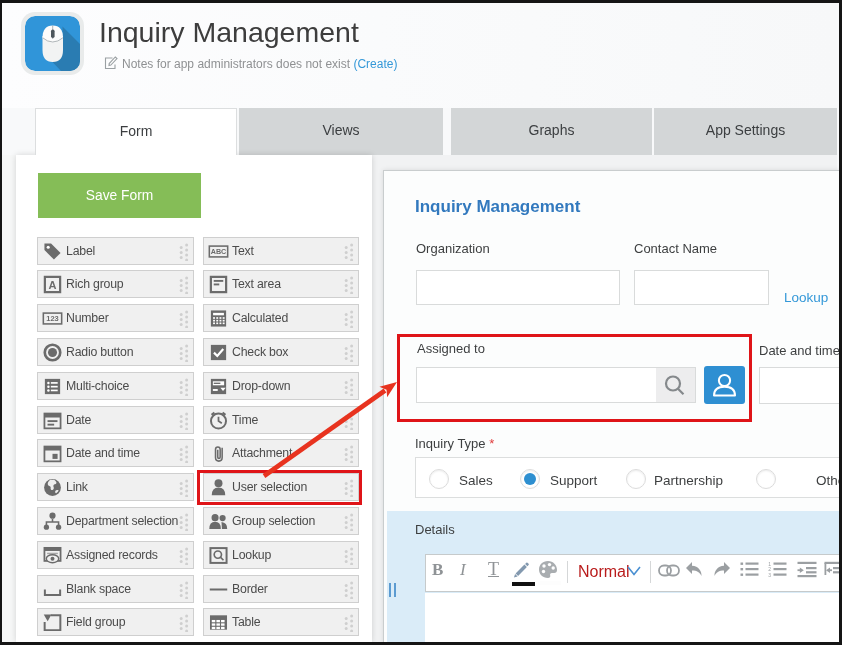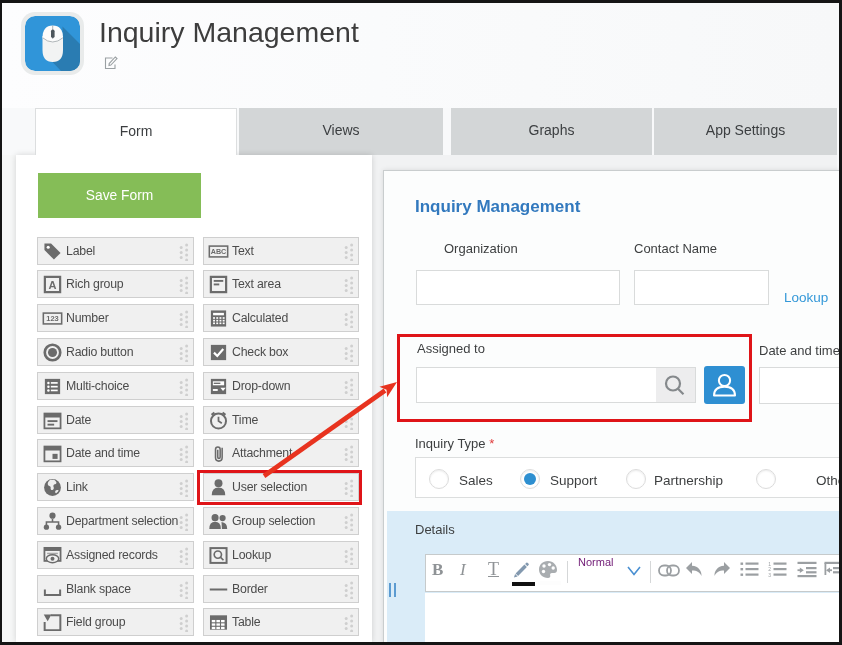--- a/index.html
+++ b/index.html
@@ -97,20 +97,21 @@
         <path d="M21.7 25.8 Q26.5 30 31.7 30 Q37 30 41.9 25.8" fill="none" stroke="#9aa2a6" stroke-width="0.8"></path>
         <line x1="31.7" y1="13.5" x2="31.7" y2="27" stroke="#9aa2a6" stroke-width="0.8"></line>
         <rect x="30" y="17.5" width="3.6" height="8.5" rx="1.8" fill="#4d565c"></rect>
       </g>
     </svg>
     <div id="title">Inquiry Management</div>
     <svg id="noteicon" viewBox="0 0 14 14" fill="none" stroke="#9aa0a3" stroke-width="1.1">
       <path d="M11 8.5 V12.5 H1.5 V2 H8.5"></path>
       <path d="M5 9.5 L6.8 9.1 L13 2.6 L11.3 1 L5.2 7.6 Z" fill="#fff"></path>
     </svg>
+    <div id="notesline">Notes for app administrators does not exist <span class="crt">(Create)</span></div>
   </div>
 
   <div class="tab" id="tab-form">Form</div>
   <div class="tab" id="tab-views">Views</div>
   <div class="tab" id="tab-graphs">Graphs</div>
   <div class="tab" id="tab-app">App Settings</div>
 
   <div id="contentbg"></div>
   <div class="abs" style="left:2px;top:155px;width:14px;height:487px;background:#f6f7f7;z-index:1;"></div>
   <div id="leftpanel">
@@ -538,21 +539,21 @@
             <circle cx="7.6" cy="7" r="1.5" fill="#cfcfcf"></circle>
             <circle cx="7.6" cy="12" r="1.5" fill="#cfcfcf"></circle>
             <circle cx="7.6" cy="17" r="1.5" fill="#cfcfcf"></circle>
           </svg>
         </div>
     </div>
   </div>
 
   <div id="formpanel">
     <div id="fmtitle">Inquiry Management</div>
-    <div class="flabel" style="left:32px; top:70px;margin-left:28px;">Organization</div>
+    <div class="flabel" style="left:32px; top:70px;">Organization</div>
     <div class="finput" style="left:32px; top:99px; width:204px;"></div>
     <div class="flabel" style="left:250px; top:70px;">Contact Name</div>
     <div class="finput" style="left:250px; top:99px; width:135px;"></div>
     <div id="lookup">Lookup</div>
 
     <div class="flabel" style="left:33px; top:170px;">Assigned to</div>
     <div id="srchwrap">
       <div id="srchbtn">
         <svg width="39" height="34" viewBox="0 0 39 34" fill="none" stroke="#85898c" stroke-width="2.2">
           <circle cx="17" cy="15.5" r="7"></circle>
@@ -595,21 +596,21 @@
       <span style="position:absolute;left:86px;top:27px;width:23px;height:4px;background:#111;"></span>
       <svg style="position:absolute;left:112px;top:5px;" width="20" height="19" viewBox="0 0 20 19">
 <path d="M10 1 C4.5 1 1 4.8 1 9.5 C1 14.2 4.5 18 10 18 C11.8 18 12.6 16.9 12.2 15.6 C11.8 14.2 12.4 13 14 13 L16.2 13 C18 13 19 11.8 19 10 C19 5 15.2 1 10 1 Z" fill="#a9adb0"></path>
 <circle cx="6" cy="6" r="1.7" fill="#fff"></circle>
             <circle cx="11.5" cy="4.6" r="1.7" fill="#fff"></circle>
 <circle cx="15.2" cy="8" r="1.7" fill="#fff"></circle>
             <circle cx="5.5" cy="11.5" r="1.7" fill="#fff"></circle>
 </svg>
       <span style="position:absolute;left:112px;top:26px;width:23px;height:4px;background:#fdfdfd;"></span>
       <span style="position:absolute;left:141px;top:6px;width:1px;height:22px;background:#d5d7d8;"></span>
-      <span style="position:absolute;left:152px;top:1px;font-size:11px;color:#701a75;">Normal</span>
+      <span style="position:absolute;left:152px;top:8px;font-size:16px;color:#b91c1c;">Normal</span>
       <svg style="position:absolute;left:201px;top:11px;" width="14" height="11" viewBox="0 0 14 11">
 <path d="M1 1 L7 8.5 L13 1" fill="none" stroke="#4a90d2" stroke-width="1.6"></path>
           </svg>
       <span style="position:absolute;left:224px;top:6px;width:1px;height:22px;background:#d5d7d8;"></span>
       <svg style="position:absolute;left:232px;top:9px;" width="22" height="13" viewBox="0 0 22 13">
 <rect x="1" y="1.5" width="12" height="10" rx="5" fill="none" stroke="#9b9fa2" stroke-width="1.8"></rect>
 <rect x="9" y="1.5" width="12" height="10" rx="5" fill="none" stroke="#9b9fa2" stroke-width="1.8"></rect>
 </svg>
       <svg style="position:absolute;left:259px;top:6px;" width="18" height="16" viewBox="0 0 18 16">
 <path d="M7 1 L1 7 L7 13 L7 9.5 C12 9.5 15 11.5 16.5 15 C16.8 10 13.5 5.2 7 4.8 Z" fill="#9b9fa2"></path>

